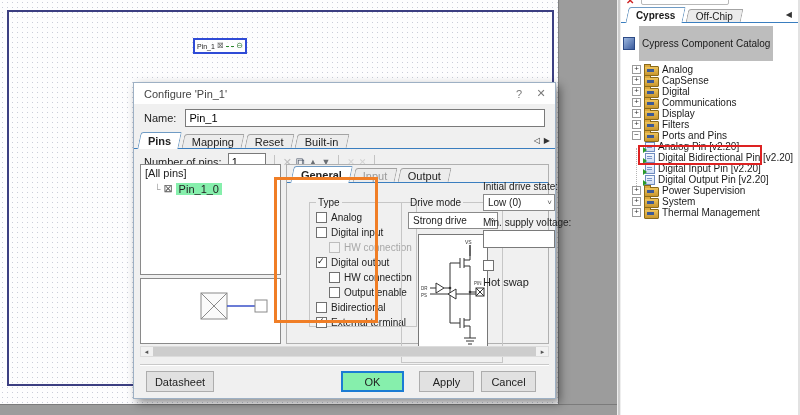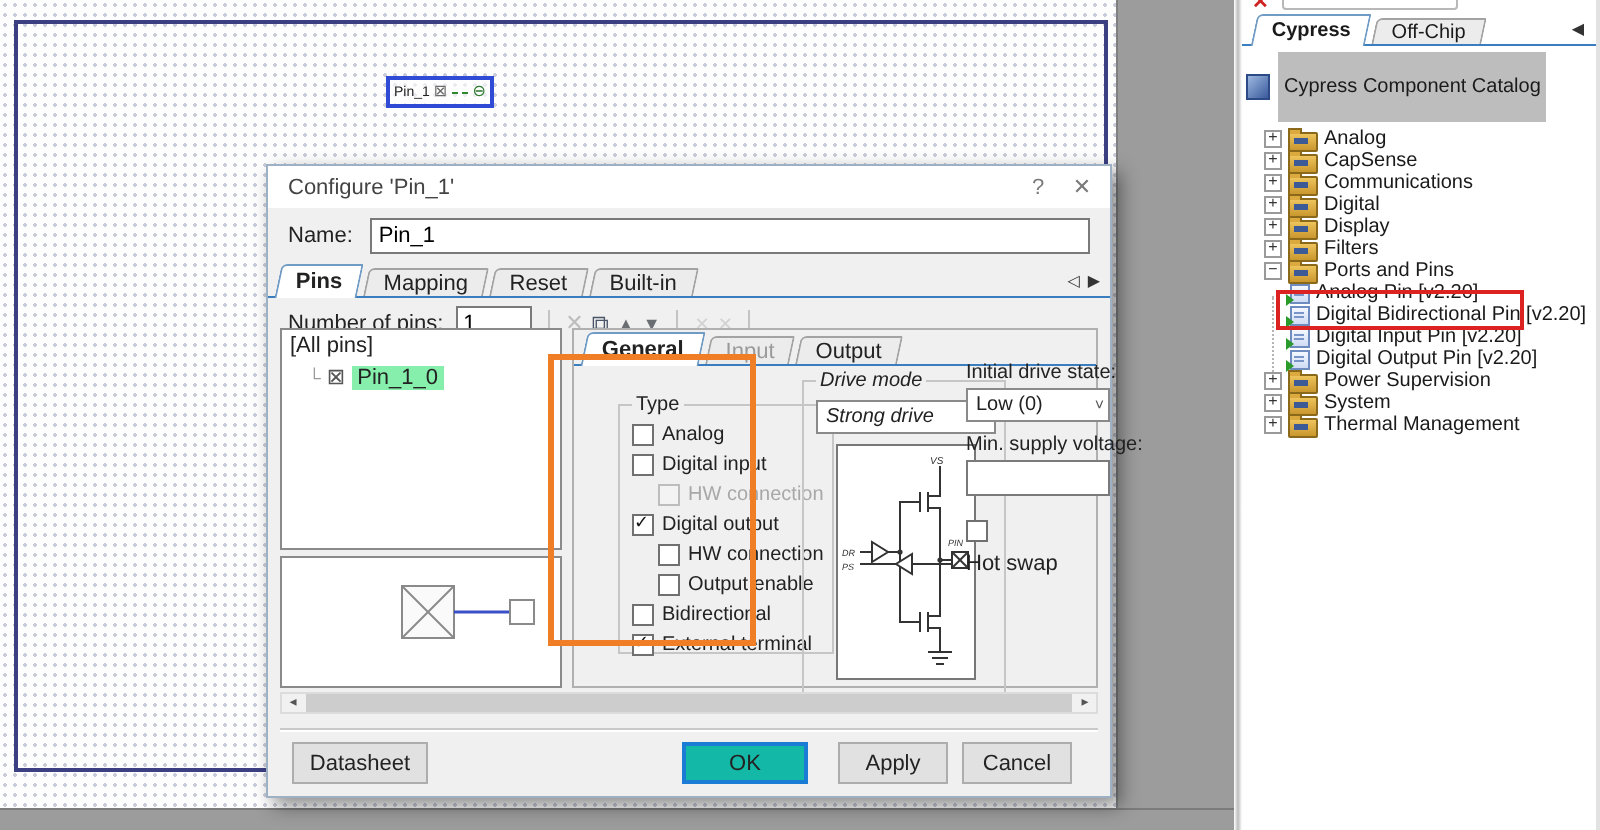--- a/index.html
+++ b/index.html
@@ -100,21 +100,21 @@
   .cbrow{display:flex;align-items:center;gap:4px;height:15px;}
   .cbrow.indent{margin-left:13px;}
   .cb{
     width:9px;height:9px;border:1px solid #707070;background:#fff;flex:0 0 auto;
     font-size:9px;line-height:9px;text-align:center;color:#111;position:relative;
   }
   .cb.checked::after{content:"✓";position:absolute;left:0;top:-1px;}
   .cb.disabled{border-color:#bdbdbd;background:#f3f3f3;}
   .cbrow .cl{font-size:10px;white-space:nowrap;}
   .cbrow.disabled .cl{color:#a8a8a8;}
-  .drive-fs{left:98px;top:4px;width:90px;height:160px;font-style:italic;}
+  .drive-fs{left:98px;top:16px;width:90px;height:160px;}
   .combo{
     height:15px;border:1px solid #8a8a8a;background:#fff;display:flex;align-items:center;
     padding:0 2px 0 4px;font-size:10px;justify-content:space-between;margin-top:2px;
   }
   .combo .chev{font-size:8px;color:#555;}
   .diagram{margin:5px auto 0;display:block;}
   .rcol{position:absolute;left:196px;top:14px;width:72px;}
   .rcol .rlabel{font-size:10px;white-space:nowrap;margin-top:2px;}
   .rcol .combo{margin-bottom:6px;}
   .rcol .txt{width:64px;margin-top:2px;margin-bottom:8px;}
@@ -128,21 +128,21 @@
   .hscroll .arr.l{left:0;}
   .hscroll .arr.r{right:0;}
   .hscroll .thumb{position:absolute;left:12px;right:12px;top:0;height:9px;background:#cdcdcd;}
   .dlg-sep{position:absolute;left:6px;right:6px;top:281px;border-top:1px solid #c9c9c9;border-bottom:1px solid #fff;}
   .btn{
     position:absolute;top:288px;height:21px;background:#e1e1e1;border:1px solid #adadad;
     font-size:11px;font-family:"Liberation Sans",sans-serif;color:#222;
     display:flex;align-items:center;justify-content:center;box-sizing:border-box;
   }
   .btn-datasheet{left:12px;width:68px;}
-  .btn-ok{left:207px;width:63px;border:2px solid #1a7cd4;background:#14b8a6;}
+  .btn-ok{left:207px;width:63px;border:2px solid #1a7cd4;background:#86efac;}
   .btn-apply{left:285px;width:55px;}
   .btn-cancel{left:347px;width:55px;}
   
   .orange-rect{
     position:absolute;left:274px;top:177px;width:98px;height:140px;
     border:3px solid #f07e26;z-index:40;
   }
   .red-rect{
     position:absolute;border:2px solid #dd2222;z-index:40;
   }
@@ -426,26 +426,26 @@
       <span class="tlabel">Analog</span>
     </div>
     <div class="trow">
       <span class="exp plus"></span>
       <span class="folder-ico"></span>
       <span class="tlabel">CapSense</span>
     </div>
     <div class="trow">
       <span class="exp plus"></span>
       <span class="folder-ico"></span>
+      <span class="tlabel">Digital</span>
+    </div>
+    <div class="trow">
+      <span class="exp plus"></span>
+      <span class="folder-ico"></span>
       <span class="tlabel">Communications</span>
-    </div>
-    <div class="trow">
-      <span class="exp plus"></span>
-      <span class="folder-ico"></span>
-      <span class="tlabel">Digital</span>
     </div>
     <div class="trow">
       <span class="exp plus"></span>
       <span class="folder-ico"></span>
       <span class="tlabel">Display</span>
     </div>
     <div class="trow">
       <span class="exp plus"></span>
       <span class="folder-ico"></span>
       <span class="tlabel">Filters</span>

